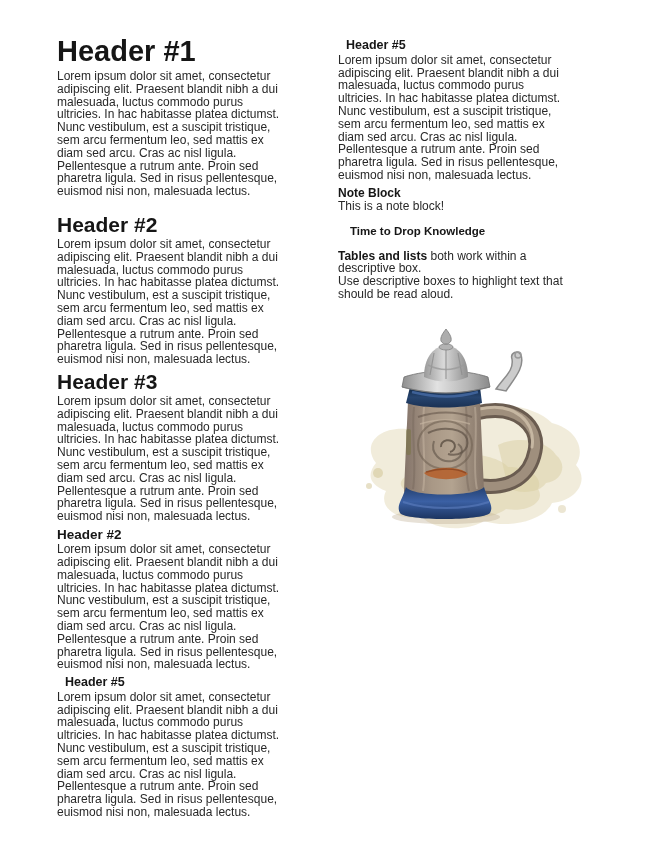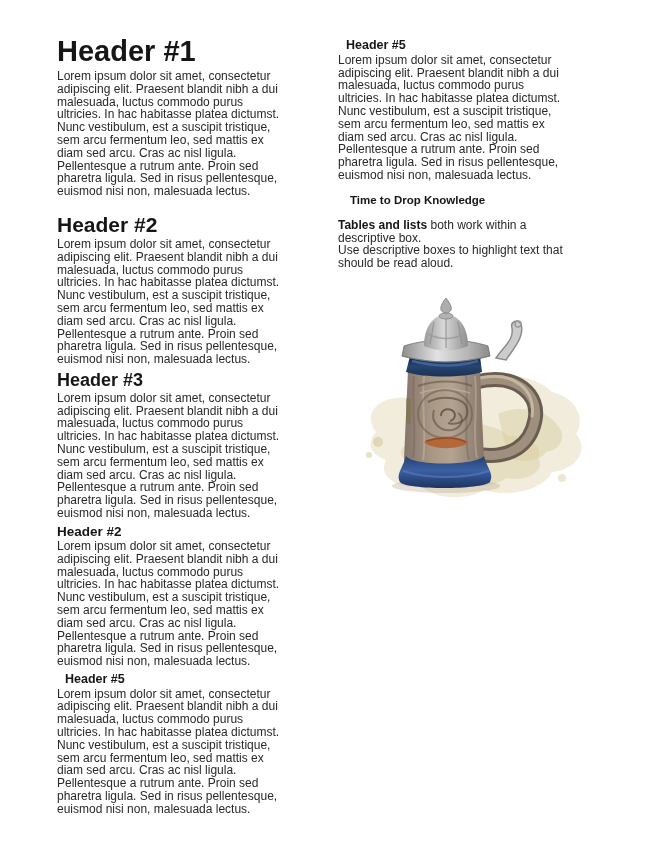--- a/index.html
+++ b/index.html
@@ -25,21 +25,21 @@
   }
   .col { width: 263px; flex: 0 0 263px; }
 
   h1, h2, h3, h4, h5, .h6a, .h6b {
     font-weight: 700;
     color: #161616;
     letter-spacing: 0;
   }
   h1 { font-size: 29px; line-height: 1.0; margin: 0 0 4px 0; }
   h2 { font-size: 21px; line-height: 1.0; margin: 16px 0 3px 0; }
-  h3 { font-size: 18px; line-height: 1.05; margin: 0 0 2px 0; }
+  h3 { font-size: 21px; line-height: 1.05; margin: 0 0 2px 0; }
   h4 { font-size: 13.5px; line-height: 1.05; margin: 2px 0 1px 0; }
   h5 { font-size: 12.5px; line-height: 1.1; margin: 2px 0 1px 0; padding-left: 8px; }
   .h6a { font-size: 12px;   line-height: 13px; margin: 0; }
   .h6b { font-size: 11.5px; line-height: 13px; margin: 12px; }
 
   .body-text {
     font-size: 12px;
     line-height: 12.8px;
     margin: 0 0 5px 0;
     white-space: pre-line;
@@ -136,20 +136,24 @@
 malesuada, luctus commodo purus
 ultricies. In hac habitasse platea dictumst.
 Nunc vestibulum, est a suscipit tristique,
 sem arcu fermentum leo, sed mattis ex
 diam sed arcu. Cras ac nisl ligula.
 Pellentesque a rutrum ante. Proin sed
 pharetra ligula. Sed in risus pellentesque,
 euismod nisi non, malesuada lectus.</p>
     </section>
 
+    <section>
+      <p class="h6a">Note Block</p>
+      <p class="body-text note-line">This is a note block!</p>
+    </section>
 
     <section>
       <p class="h6b">Time to Drop Knowledge</p>
       <p class="body-text note-line"><span class="bold-inline">Tables and lists</span><span> both work within a
 descriptive box.</span></p>
       <p class="body-text note-line">Use descriptive boxes to highlight text that
 should be read aloud.</p>
     </section>
 
     <figure class="stein">

